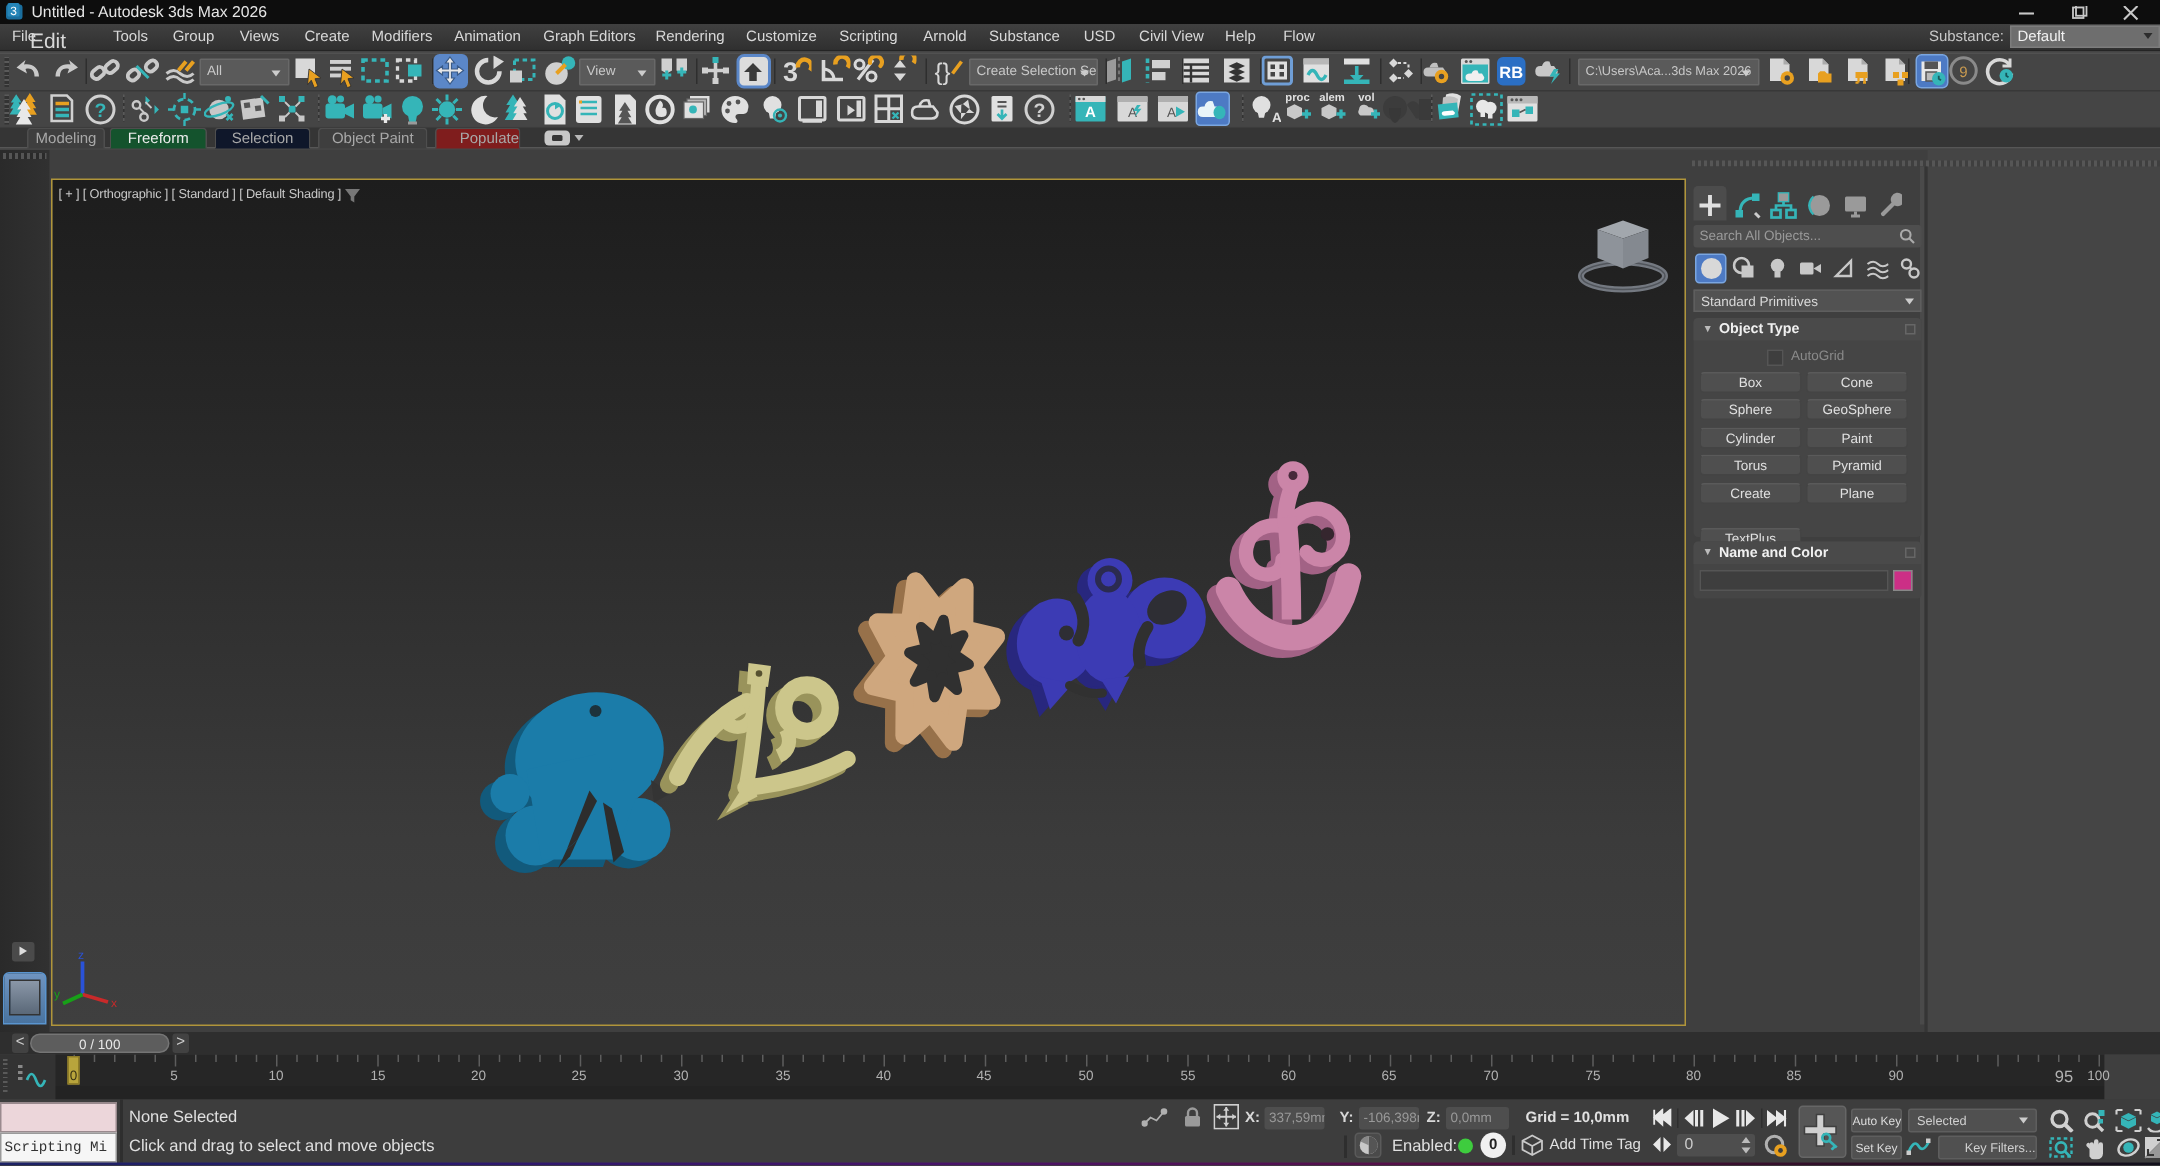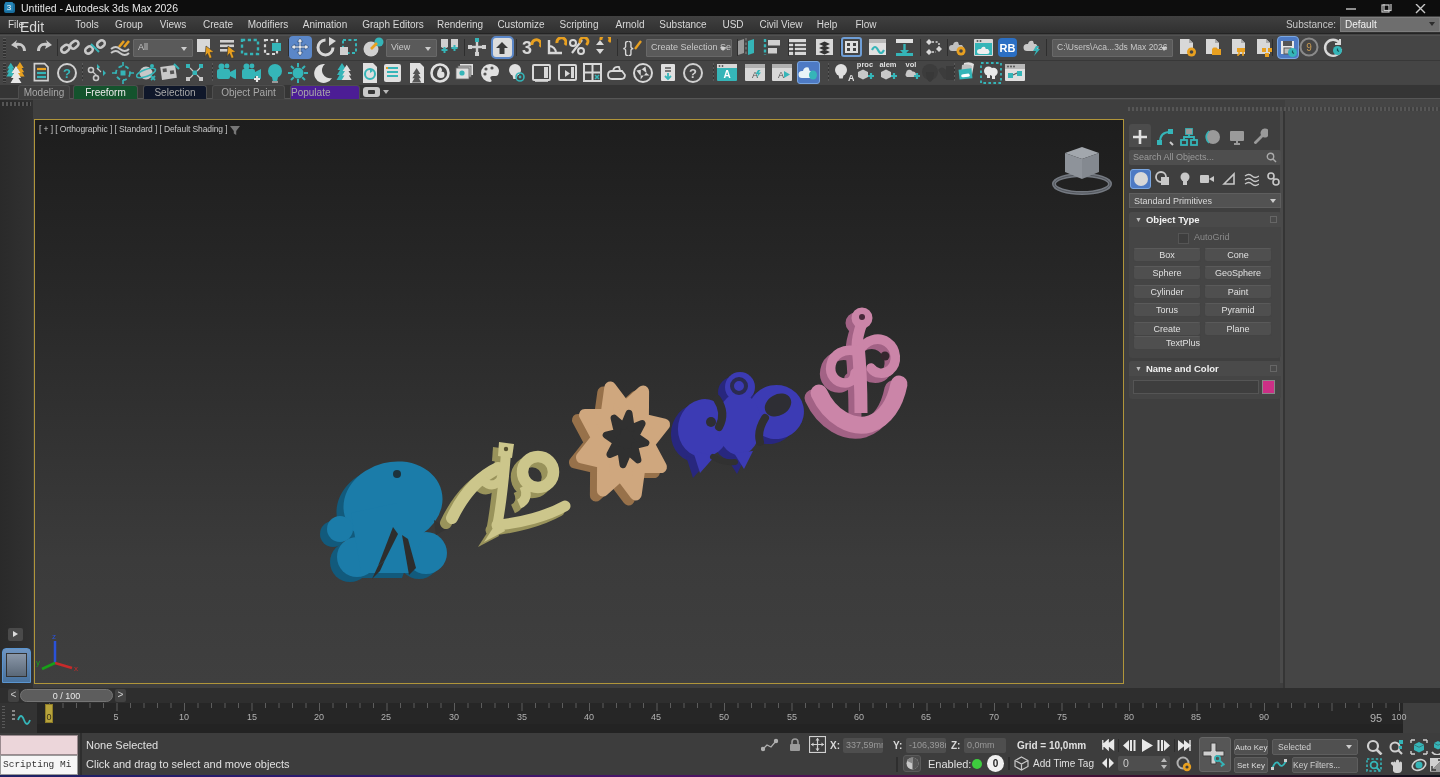--- a/index.html
+++ b/index.html
@@ -514,21 +514,21 @@
     <circle cx="10" cy="4.5" r="1" fill="#555"></circle>
     <rect x="4" y="11" width="5" height="5" fill="#35b5b8"></rect>
     <rect x="13" y="9" width="5" height="5" fill="#35b5b8"></rect>
     <path d="M9 13 l4 -2" stroke="#555" stroke-width="1.2"></path>
   </svg>
 <div class="abs" style="left:0;top:85px;width:1440px;height:14px;background:#353535;border-bottom:1px solid #565656"></div>
 <div class="abs" style="left:18px;top:85px;width:52px;height:14px;background:#3e3e3e;border-radius:3px 3px 0 0;border:1px solid #4e4e4e;border-bottom:none;color:#a8a8a8;font-size:10px;text-align:center;padding-top:1px">Modeling</div>
 <div class="abs" style="left:73px;top:85px;width:65px;height:14px;background:#14532d;border-radius:3px 3px 0 0;border:1px solid #4e4e4e;border-bottom:none;color:#ececec;font-size:10px;text-align:center;padding-top:1px">Freeform</div>
 <div class="abs" style="left:143px;top:85px;width:64px;height:14px;background:#0f172a;border-radius:3px 3px 0 0;border:1px solid #4e4e4e;border-bottom:none;color:#a8a8a8;font-size:10px;text-align:center;padding-top:1px">Selection</div>
 <div class="abs" style="left:212px;top:85px;width:73px;height:14px;background:#3e3e3e;border-radius:3px 3px 0 0;border:1px solid #4e4e4e;border-bottom:none;color:#a8a8a8;font-size:10px;text-align:center;padding-top:1px">Object Paint</div>
-<div class="abs" style="left:290px;top:85px;width:70px;height:14px;background:#4c1d95;border-radius:3px 3px 0 0;border:1px solid #4e4e4e;border-bottom:none;color:#a8a8a8;font-size:10px;text-align:left;padding-top:1px">Populate</div>
+<div class="abs" style="left:290px;top:85px;width:57px;height:14px;background:#7f1d1d;border-radius:3px 3px 0 0;border:1px solid #4e4e4e;border-bottom:none;color:#a8a8a8;font-size:10px;text-align:right;padding-top:1px">Populate</div>
 <div class="abs" style="left:363px;top:87px;width:17px;height:10px;background:#c8c8c8;border-radius:3px"></div>
 <div class="abs" style="left:368px;top:90px;width:7px;height:4px;background:#353535;border-radius:1px"></div>
 <div class="abs" style="left:383px;top:90px;width:0;height:0;border-left:3.5px solid transparent;border-right:3.5px solid transparent;border-top:4px solid #b8b8b8"></div>
 <div class="abs" style="left:0;top:100px;width:1440px;height:588px;background:#3f3f3f"></div>
 <div class="abs" style="left:0;top:100px;width:33px;height:588px;background:linear-gradient(90deg,#2a2a2a,#313131)"></div>
 <div class="abs" style="left:2px;top:102px;width:29px;height:4px;background:repeating-linear-gradient(90deg,#555 0 2px,#2a2a2a 2px 4px)"></div>
 <div class="abs" style="left:1285px;top:100px;width:155px;height:588px;background:#454545"></div>
 <div class="abs" style="left:1128px;top:107px;width:312px;height:4px;background:repeating-linear-gradient(90deg,#565656 0 2px,#3f3f3f 2px 4px)"></div>
 <div class="abs" style="left:8px;top:628px;width:15px;height:13px;background:#4a4a4a;border-radius:2px"></div>
 <div class="abs" style="left:13px;top:631px;width:0;height:0;border-top:3.5px solid transparent;border-bottom:3.5px solid transparent;border-left:5px solid #ddd"></div>
@@ -724,21 +724,21 @@
     <div class="abs" style="left:4px;top:36px;width:68px;height:14px;background:#4f4f4f;border:1px solid #444;border-top-color:#5a5a5a;border-radius:3px;color:#e0e0e0;font-size:9px;text-align:center;line-height:13px">Box</div>
     <div class="abs" style="left:75px;top:36px;width:68px;height:14px;background:#4f4f4f;border:1px solid #444;border-top-color:#5a5a5a;border-radius:3px;color:#e0e0e0;font-size:9px;text-align:center;line-height:13px">Cone</div>
     <div class="abs" style="left:4px;top:54px;width:68px;height:14px;background:#4f4f4f;border:1px solid #444;border-top-color:#5a5a5a;border-radius:3px;color:#e0e0e0;font-size:9px;text-align:center;line-height:13px">Sphere</div>
     <div class="abs" style="left:75px;top:54px;width:68px;height:14px;background:#4f4f4f;border:1px solid #444;border-top-color:#5a5a5a;border-radius:3px;color:#e0e0e0;font-size:9px;text-align:center;line-height:13px">GeoSphere</div>
     <div class="abs" style="left:4px;top:73px;width:68px;height:14px;background:#4f4f4f;border:1px solid #444;border-top-color:#5a5a5a;border-radius:3px;color:#e0e0e0;font-size:9px;text-align:center;line-height:13px">Cylinder</div>
     <div class="abs" style="left:75px;top:73px;width:68px;height:14px;background:#4f4f4f;border:1px solid #444;border-top-color:#5a5a5a;border-radius:3px;color:#e0e0e0;font-size:9px;text-align:center;line-height:13px">Paint</div>
     <div class="abs" style="left:4px;top:91px;width:68px;height:14px;background:#4f4f4f;border:1px solid #444;border-top-color:#5a5a5a;border-radius:3px;color:#e0e0e0;font-size:9px;text-align:center;line-height:13px">Torus</div>
     <div class="abs" style="left:75px;top:91px;width:68px;height:14px;background:#4f4f4f;border:1px solid #444;border-top-color:#5a5a5a;border-radius:3px;color:#e0e0e0;font-size:9px;text-align:center;line-height:13px">Pyramid</div>
     <div class="abs" style="left:4px;top:110px;width:68px;height:14px;background:#4f4f4f;border:1px solid #444;border-top-color:#5a5a5a;border-radius:3px;color:#e0e0e0;font-size:9px;text-align:center;line-height:13px">Create</div>
     <div class="abs" style="left:75px;top:110px;width:68px;height:14px;background:#4f4f4f;border:1px solid #444;border-top-color:#5a5a5a;border-radius:3px;color:#e0e0e0;font-size:9px;text-align:center;line-height:13px">Plane</div>
-    <div class="abs" style="left:4px;top:124px;width:68px;height:14px;background:#4f4f4f;border:1px solid #444;border-top-color:#5a5a5a;border-radius:3px;color:#e0e0e0;font-size:9px;text-align:right;line-height:13px">TextPlus</div>
+    <div class="abs" style="left:4px;top:140px;width:68px;height:14px;background:#4f4f4f;border:1px solid #444;border-top-color:#5a5a5a;border-radius:3px;color:#e0e0e0;font-size:9px;text-align:center;line-height:13px">TextPlus</div>
   </div>
 <div class="abs" style="left:1129px;top:361px;width:152px;height:38px;background:#454545;border-radius:3px">
     <div class="abs" style="left:0;top:0;width:152px;height:15px;background:#4a4a4a;border-radius:3px 3px 0 0;color:#f0f0f0;font-size:9.5px;font-weight:bold;padding:2px 6px"><span style="display:inline-block;transform:translateY(-1px);margin-right:4px;font-size:7px;color:#bbb">▼</span>Name and Color</div>
     <div class="abs" style="right:4px;top:4px;width:7px;height:7px;border:1px solid #666"></div>
     <div class="abs" style="left:4px;top:19px;width:126px;height:14px;background:#3e3e3e;border:1px solid #555"></div>
     <div class="abs" style="left:133px;top:19px;width:13px;height:14px;background:#cc2f86;border:1px solid #888"></div>
   </div>
 <div class="abs" style="left:0;top:688px;width:1440px;height:15px;background:#2e2e2e"></div>
 <div class="abs" style="left:8px;top:689px;width:11px;height:13px;background:#424242;border-radius:2px;color:#ccc;font-size:10px;text-align:center;line-height:12px">&lt;</div>
 <div class="abs" style="left:20px;top:689px;width:93px;height:13px;background:#5d5d5d;border:1px solid #757575;border-radius:7px;color:#e8e8e8;font-size:9px;text-align:center;line-height:12px">0 / 100</div>
@@ -966,21 +966,21 @@
 <div class="abs" style="left:1234px;top:739px;width:34px;height:16px;background:#505050;border:1px solid #5e5e5e;border-radius:2px;color:#ddd;font-size:8px;text-align:center;line-height:15px;white-space:nowrap;overflow:visible">Auto Key</div>
 <div class="abs" style="left:1234px;top:757px;width:34px;height:16px;background:#505050;border:1px solid #5e5e5e;border-radius:2px;color:#ddd;font-size:8px;text-align:center;line-height:15px;white-space:nowrap">Set Key</div>
 <div class="abs" style="left:1272px;top:739px;width:86px;height:16px;background:#505050;border:1px solid #5e5e5e;border-radius:2px;color:#d0d0d0;font-size:8.5px;padding:2px 5px">Selected<span style="position:absolute;right:5px;top:5px;width:0;height:0;border-left:3.5px solid transparent;border-right:3.5px solid transparent;border-top:4px solid #ccc"></span></div>
 <svg style="position:absolute;left:1270px;top:757px" width="18" height="16" viewBox="0 0 18 16">
     <path d="M2 12 Q6 2 9 7 T16 4" fill="none" stroke="#35b5b8" stroke-width="1.8"></path>
     <g fill="#ccc">
       <rect x="1" y="10" width="3" height="3"></rect>
       <rect x="14" y="2" width="3" height="3"></rect>
     </g>
   </svg>
-<div class="abs" style="left:1292px;top:757px;width:66px;height:16px;background:#505050;border:1px solid #5e5e5e;border-radius:2px;color:#d0d0d0;font-size:8.5px;text-align:left;line-height:15px">Key Filters...</div>
+<div class="abs" style="left:1292px;top:757px;width:66px;height:16px;background:#505050;border:1px solid #5e5e5e;border-radius:2px;color:#d0d0d0;font-size:8.5px;text-align:right;line-height:15px">Key Filters...</div>
 <svg style="position:absolute;left:1366px;top:739px" width="17" height="16" viewBox="0 0 17 16">
     <circle cx="7" cy="7" r="5" fill="none" stroke="#d0d0d0" stroke-width="2.2"></circle>
     <path d="M10.5 10.5 l5 5" stroke="#d0d0d0" stroke-width="2.6"></path>
   </svg>
 <svg style="position:absolute;left:1388px;top:739px" width="17" height="16" viewBox="0 0 17 16">
     <circle cx="7" cy="8" r="4.5" fill="none" stroke="#d0d0d0" stroke-width="2"></circle>
     <path d="M10 11 l4 4" stroke="#d0d0d0" stroke-width="2.2"></path>
     <g fill="#35b5b8">
       <rect x="11" y="1" width="4" height="4"></rect>
       <rect x="11" y="7" width="3" height="3"></rect>

